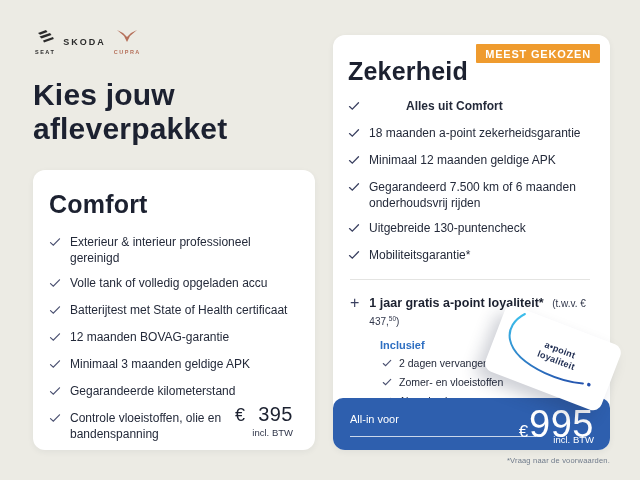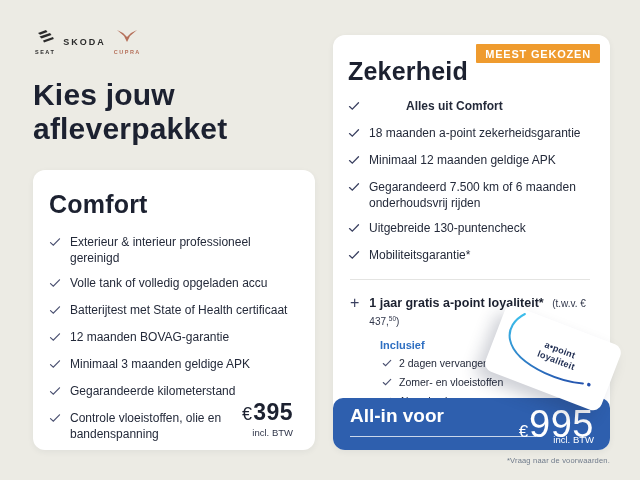--- a/index.html
+++ b/index.html
@@ -78,32 +78,32 @@
     font-size:9px; font-weight:700; color:#1d2b50; line-height:11px; letter-spacing:.3px;
   }
   .loyalty-curve { position:absolute; left:0; top:0; }
 
   
   .price-bar {
     position:absolute; left:0; right:0; bottom:0; height:52px;
     background:#2e5fae; border-radius:10px 10px 12px 12px;
     color:#ffffff; z-index:2;
   }
-  .price-bar .label { position:absolute; left:17px; top:7px; font-size:19px; font-weight:700; }
+  .price-bar .label { position:absolute; left:17px; top:15px; font-size:11px; font-weight:400; }
   .price-bar .rule { position:absolute; left:17px; right:74px; bottom:13px; height:1px; background:rgba(255,255,255,.75); }
   .price-bar .amount { position:absolute; right:16px; top:5px; display:flex; align-items:baseline; }
   .price-bar .cur { font-size:17px; font-weight:400; margin-right:1px; }
   .price-bar .num { font-size:38px; font-weight:400; letter-spacing:.5px; }
   .price-bar .note { position:absolute; right:16px; top:36px; font-size:9.5px; font-weight:400; }
 
   
   .comfort-price { position:absolute; right:22px; bottom:12px; text-align:right; color:#1c2130; }
   .comfort-price .amount { display:flex; align-items:baseline; justify-content:flex-end; }
   .comfort-price .cur { font-size:18px; font-weight:400; margin-right:1px; }
-  .comfort-price .num { font-size:23px; font-weight:700; letter-spacing:.5px; }
+  .comfort-price .num { font-size:20px; font-weight:400; letter-spacing:.5px;margin-left:12px; }
   .comfort-price .note { font-size:9.5px; color:#30364a; margin-top:1px; }
 
   .footnote {
     position:absolute; right:30px; top:456px;
     font-size:7.5px; color:#6f7a8a; letter-spacing:.2px;
   }
 </style>
 </head>
 <body>
 

